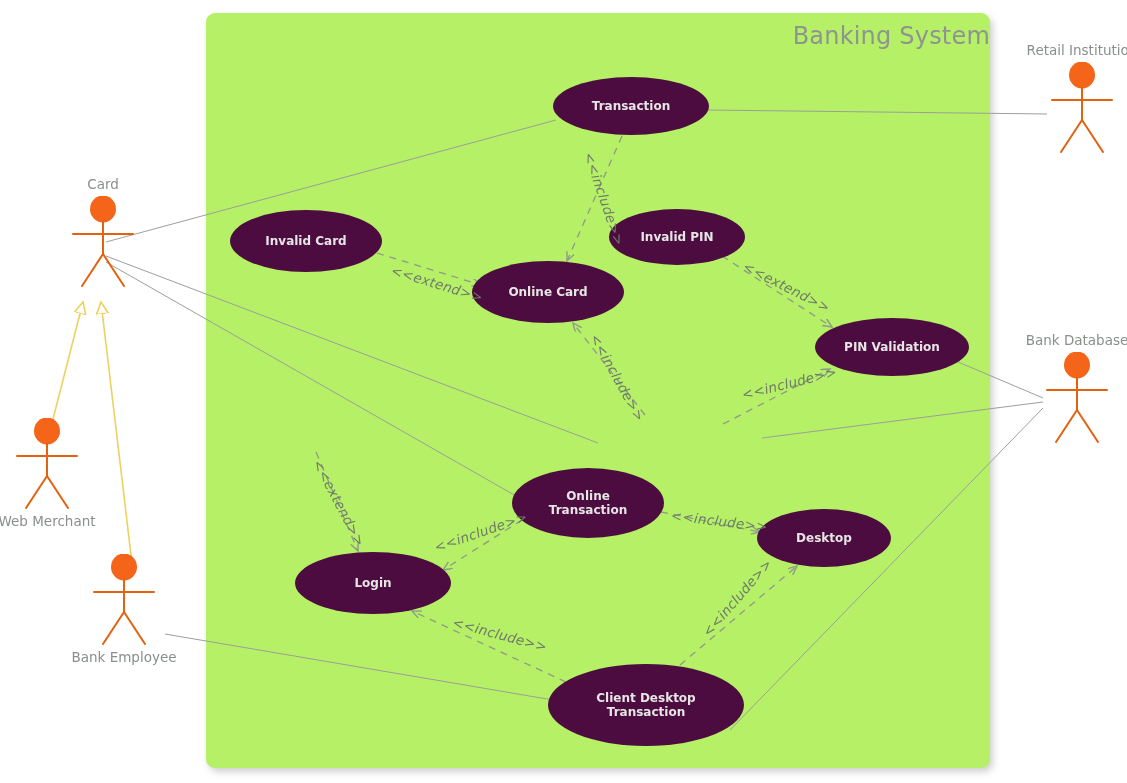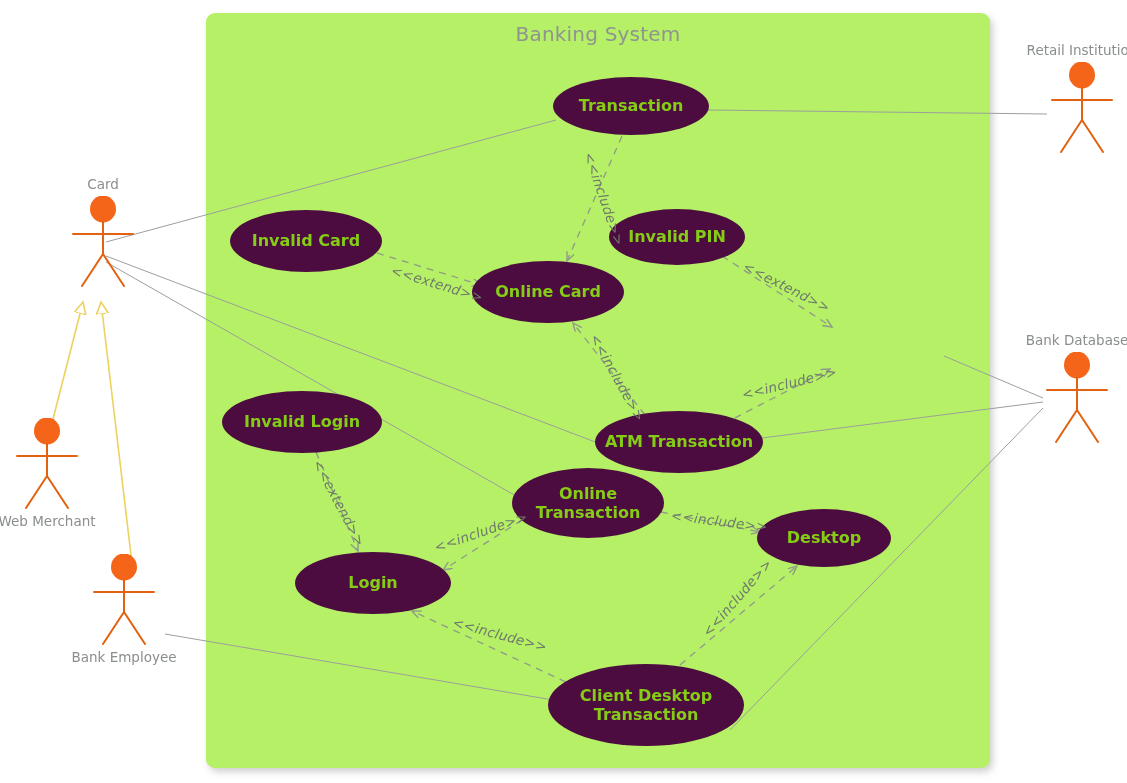--- a/index.html
+++ b/index.html
@@ -38,38 +38,38 @@
     height: 755px;
     background: #b5f066;
     border-radius: 9px;
     box-shadow: 3px 4px 7px rgba(120,120,120,0.35);
   }
   #system-title {
     position: absolute;
     left: 206px;
     top: 22px;
     width: 784px;
-    text-align: center;
-    font-size: 20px;
+    text-align: right;
+    font-size: 24px;
     color: #8f9490;
     font-family: "DejaVu Sans", sans-serif;
     letter-spacing: 0.2px;
   }
 
   
   .usecase {
     position: absolute;
     background: #4d0c3f;
     border-radius: 50%;
-    color: #84cc16;
+    color: #e5e5e5;
     display: flex;
     align-items: center;
     justify-content: center;
     text-align: center;
-    font-size: 16px;
+    font-size: 12px;
     font-weight: bold;
     font-family: "DejaVu Sans", sans-serif;
     line-height: 1.2;
     box-sizing: border-box;
     padding: 0 8px;
     white-space: pre-line;
   }
 
   
   .actor {
@@ -158,22 +158,21 @@
     <line x1="53" y1="419" x2="83" y2="302" marker-end="url(#hollowTri)"></line>
     <line x1="133" y1="572" x2="101" y2="302" marker-end="url(#hollowTri)"></line>
   </g>
 </svg>
 
 <div class="layer">
   <div class="usecase" style="left: 553px; top: 77px; width: 156px; height: 58px;">Transaction</div>
   <div class="usecase" style="left: 609px; top: 209px; width: 136px; height: 56px;">Invalid PIN</div>
   <div class="usecase" style="left: 230px; top: 210px; width: 152px; height: 62px;">Invalid Card</div>
   <div class="usecase" style="left: 472px; top: 261px; width: 152px; height: 62px;">Online Card</div>
-  <div class="usecase" style="left: 222px; top: 391px; width: 160px; height: 62px;">Invalid Login</div>
-  <div class="usecase" style="left: 595px; top: 411px; width: 168px; height: 62px;">ATM Transaction</div>
+  <div class="usecase" style="left: 815px; top: 318px; width: 154px; height: 58px;">PIN Validation</div>
   <div class="usecase" style="left: 512px; top: 468px; width: 152px; height: 70px;">Online
 Transaction</div>
   <div class="usecase" style="left: 757px; top: 509px; width: 134px; height: 58px;">Desktop</div>
   <div class="usecase" style="left: 295px; top: 552px; width: 156px; height: 62px;">Login</div>
   <div class="usecase" style="left: 548px; top: 664px; width: 196px; height: 82px;">Client Desktop
 Transaction</div>
 </div>
 
 <div class="layer">
   <div class="stereo" style="left: 596px; top: 150px; transform: rotate(71deg);">&lt;&lt;include&gt;&gt;</div>

